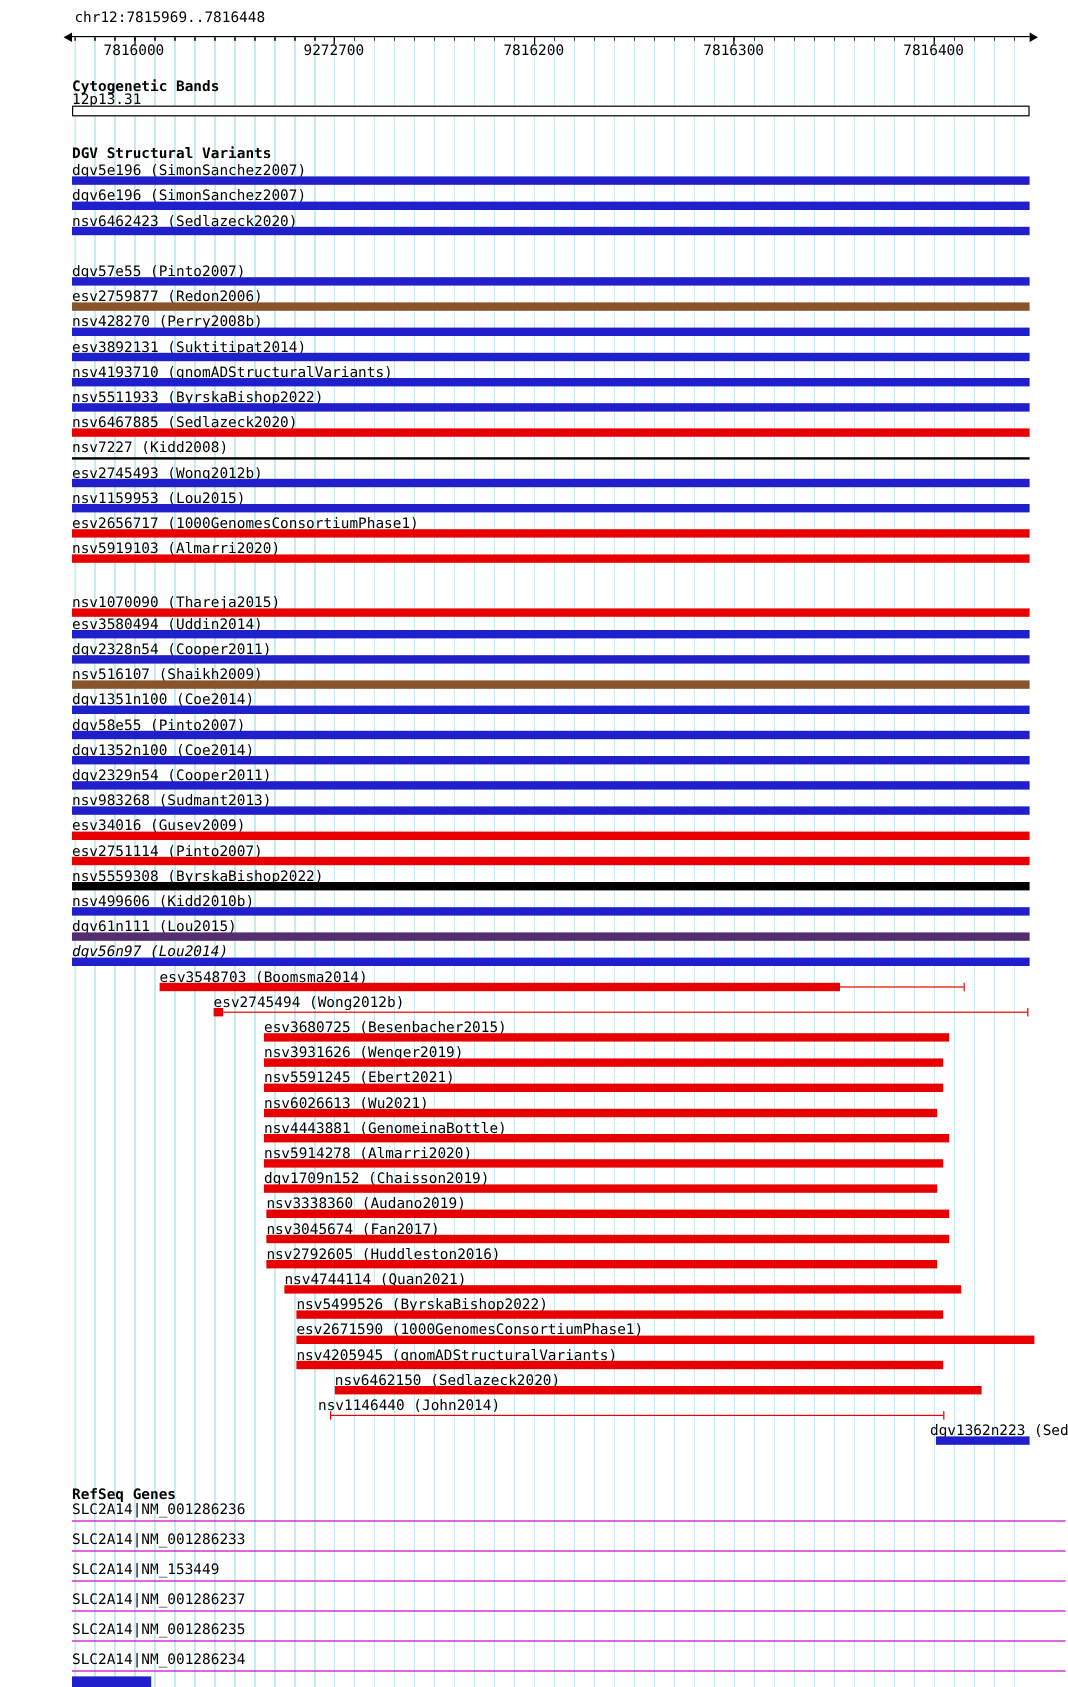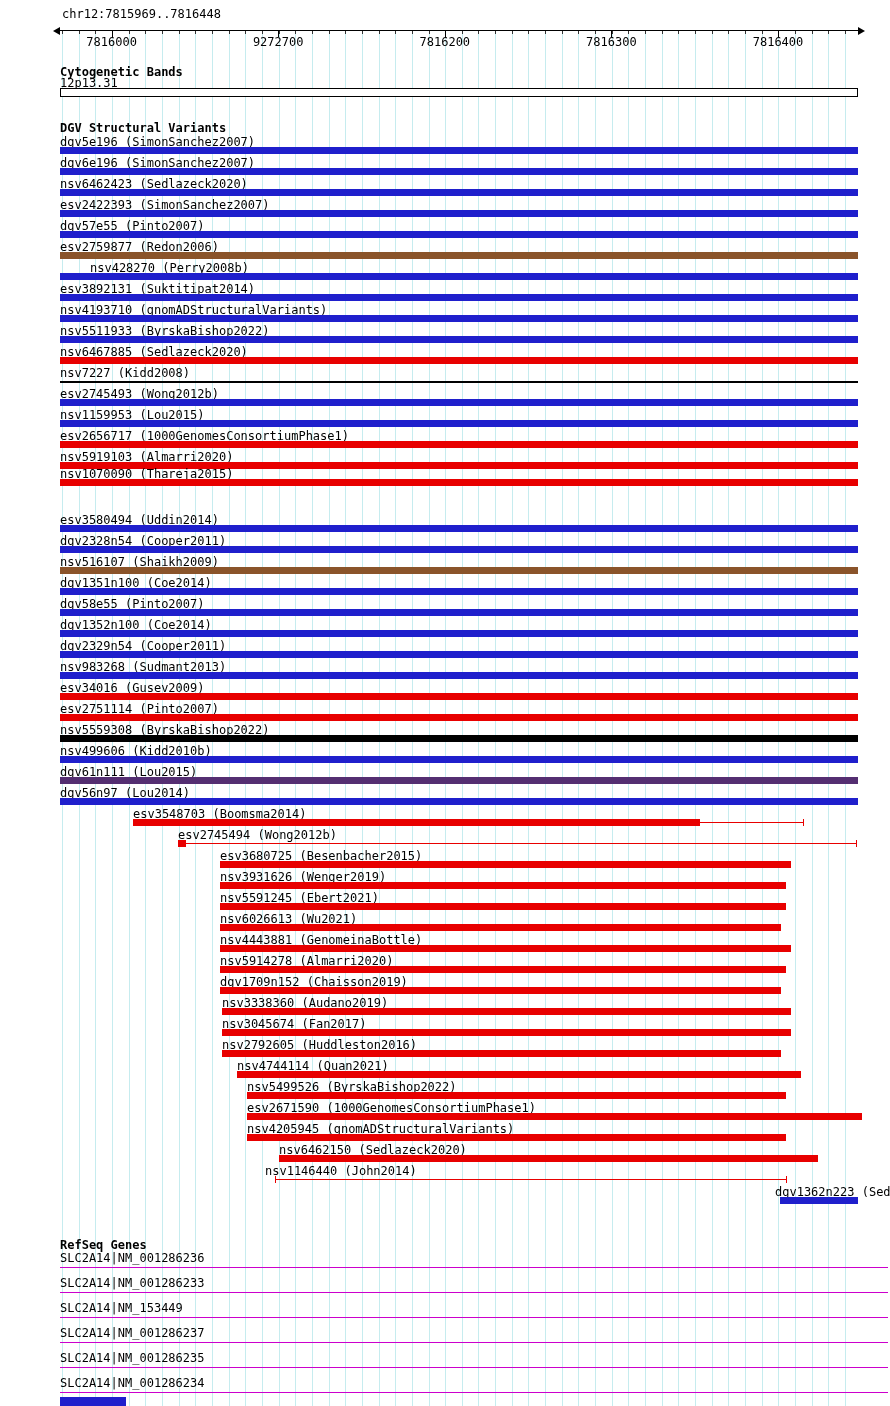--- a/index.html
+++ b/index.html
@@ -75,34 +75,30 @@
       <div class="vbar" style="left: 60px; top: 11px; width: 798px; height: 7px; background: rgb(31, 31, 204);"></div>
     </div>
     <div class="vrow" style="top: 157px;">
       <span class="vlabel" style="left: 60px;">dgv6e196 (SimonSanchez2007)</span>
       <div class="vbar" style="left: 60px; top: 11px; width: 798px; height: 7px; background: rgb(31, 31, 204);"></div>
     </div>
     <div class="vrow" style="top: 178px;">
       <span class="vlabel" style="left: 60px;">nsv6462423 (Sedlazeck2020)</span>
       <div class="vbar" style="left: 60px; top: 11px; width: 798px; height: 7px; background: rgb(31, 31, 204);"></div>
     </div>
-    <div class="vrow" style="top: 199px;">
-      <span class="vlabel" style="left: 60px;">esv2422393 (SimonSanchez2007)</span>
-      <div class="vbar" style="left: 60px; top: 11px; width: 798px; height: 7px; background: rgb(31, 31, 204);"></div>
-    </div>
     <div class="vrow" style="top: 220px;">
       <span class="vlabel" style="left: 60px;">dgv57e55 (Pinto2007)</span>
       <div class="vbar" style="left: 60px; top: 11px; width: 798px; height: 7px; background: rgb(31, 31, 204);"></div>
     </div>
     <div class="vrow" style="top: 241px;">
       <span class="vlabel" style="left: 60px;">esv2759877 (Redon2006)</span>
       <div class="vbar" style="left: 60px; top: 11px; width: 798px; height: 7px; background: rgb(138, 84, 42);"></div>
     </div>
     <div class="vrow" style="top: 262px;">
-      <span class="vlabel" style="left: 60px; margin-left: 30px;">nsv428270 (Perry2008b)</span>
+      <span class="vlabel" style="left: 60px;">nsv428270 (Perry2008b)</span>
       <div class="vbar" style="left: 60px; top: 11px; width: 798px; height: 7px; background: rgb(31, 31, 204);"></div>
     </div>
     <div class="vrow" style="top: 283px;">
       <span class="vlabel" style="left: 60px;">esv3892131 (Suktitipat2014)</span>
       <div class="vbar" style="left: 60px; top: 11px; width: 798px; height: 7px; background: rgb(31, 31, 204);"></div>
     </div>
     <div class="vrow" style="top: 304px;">
       <span class="vlabel" style="left: 60px;">nsv4193710 (gnomADStructuralVariants)</span>
       <div class="vbar" style="left: 60px; top: 11px; width: 798px; height: 7px; background: rgb(31, 31, 204);"></div>
     </div>
@@ -127,21 +123,21 @@
       <div class="vbar" style="left: 60px; top: 11px; width: 798px; height: 7px; background: rgb(31, 31, 204);"></div>
     </div>
     <div class="vrow" style="top: 430px;">
       <span class="vlabel" style="left: 60px;">esv2656717 (1000GenomesConsortiumPhase1)</span>
       <div class="vbar" style="left: 60px; top: 11px; width: 798px; height: 7px; background: rgb(232, 0, 0);"></div>
     </div>
     <div class="vrow" style="top: 451px;">
       <span class="vlabel" style="left: 60px;">nsv5919103 (Almarri2020)</span>
       <div class="vbar" style="left: 60px; top: 11px; width: 798px; height: 7px; background: rgb(232, 0, 0);"></div>
     </div>
-    <div class="vrow" style="top: 468px; padding-left: 12px;">
+    <div class="vrow" style="top: 496px; padding-left: 12px;">
       <span class="vlabel" style="left: 60px;">nsv1070090 (Thareja2015)</span>
       <div class="vbar" style="left: 60px; top: 11px; width: 798px; height: 7px; background: rgb(232, 0, 0);"></div>
     </div>
     <div class="vrow" style="top: 514px;">
       <span class="vlabel" style="left: 60px;">esv3580494 (Uddin2014)</span>
       <div class="vbar" style="left: 60px; top: 11px; width: 798px; height: 7px; background: rgb(31, 31, 204);"></div>
     </div>
     <div class="vrow" style="top: 535px;">
       <span class="vlabel" style="left: 60px;">dgv2328n54 (Cooper2011)</span>
       <div class="vbar" style="left: 60px; top: 11px; width: 798px; height: 7px; background: rgb(31, 31, 204);"></div>
@@ -183,21 +179,21 @@
       <div class="vbar" style="left: 60px; top: 11px; width: 798px; height: 7px; background: rgb(0, 0, 0);"></div>
     </div>
     <div class="vrow" style="top: 745px;">
       <span class="vlabel" style="left: 60px;">nsv499606 (Kidd2010b)</span>
       <div class="vbar" style="left: 60px; top: 11px; width: 798px; height: 7px; background: rgb(31, 31, 204);"></div>
     </div>
     <div class="vrow" style="top: 766px;">
       <span class="vlabel" style="left: 60px;">dgv61n111 (Lou2015)</span>
       <div class="vbar" style="left: 60px; top: 11px; width: 798px; height: 7px; background: rgb(84, 46, 113);"></div>
     </div>
-    <div class="vrow" style="top: 787px;">
+    <div class="vrow" style="top: 787px; font-style: italic;">
       <span class="vlabel" style="left: 60px;">dgv56n97 (Lou2014)</span>
       <div class="vbar" style="left: 60px; top: 11px; width: 798px; height: 7px; background: rgb(31, 31, 204);"></div>
     </div>
     <div class="vrow" style="top: 808px;">
       <span class="vlabel" style="left: 133px;">esv3548703 (Boomsma2014)</span>
       <div class="vbar" style="left: 133px; top: 11px; width: 567px; height: 7px; background: rgb(232, 0, 0);"></div>
       <div style="position: absolute; left: 700px; top: 14px; width: 103px; height: 1px; background: rgb(232, 0, 0);"></div>
       <div style="position: absolute; left: 803px; top: 11px; width: 1px; height: 7px; background: rgb(232, 0, 0);"></div>
     </div>
     <div class="vrow" style="top: 829px;">

